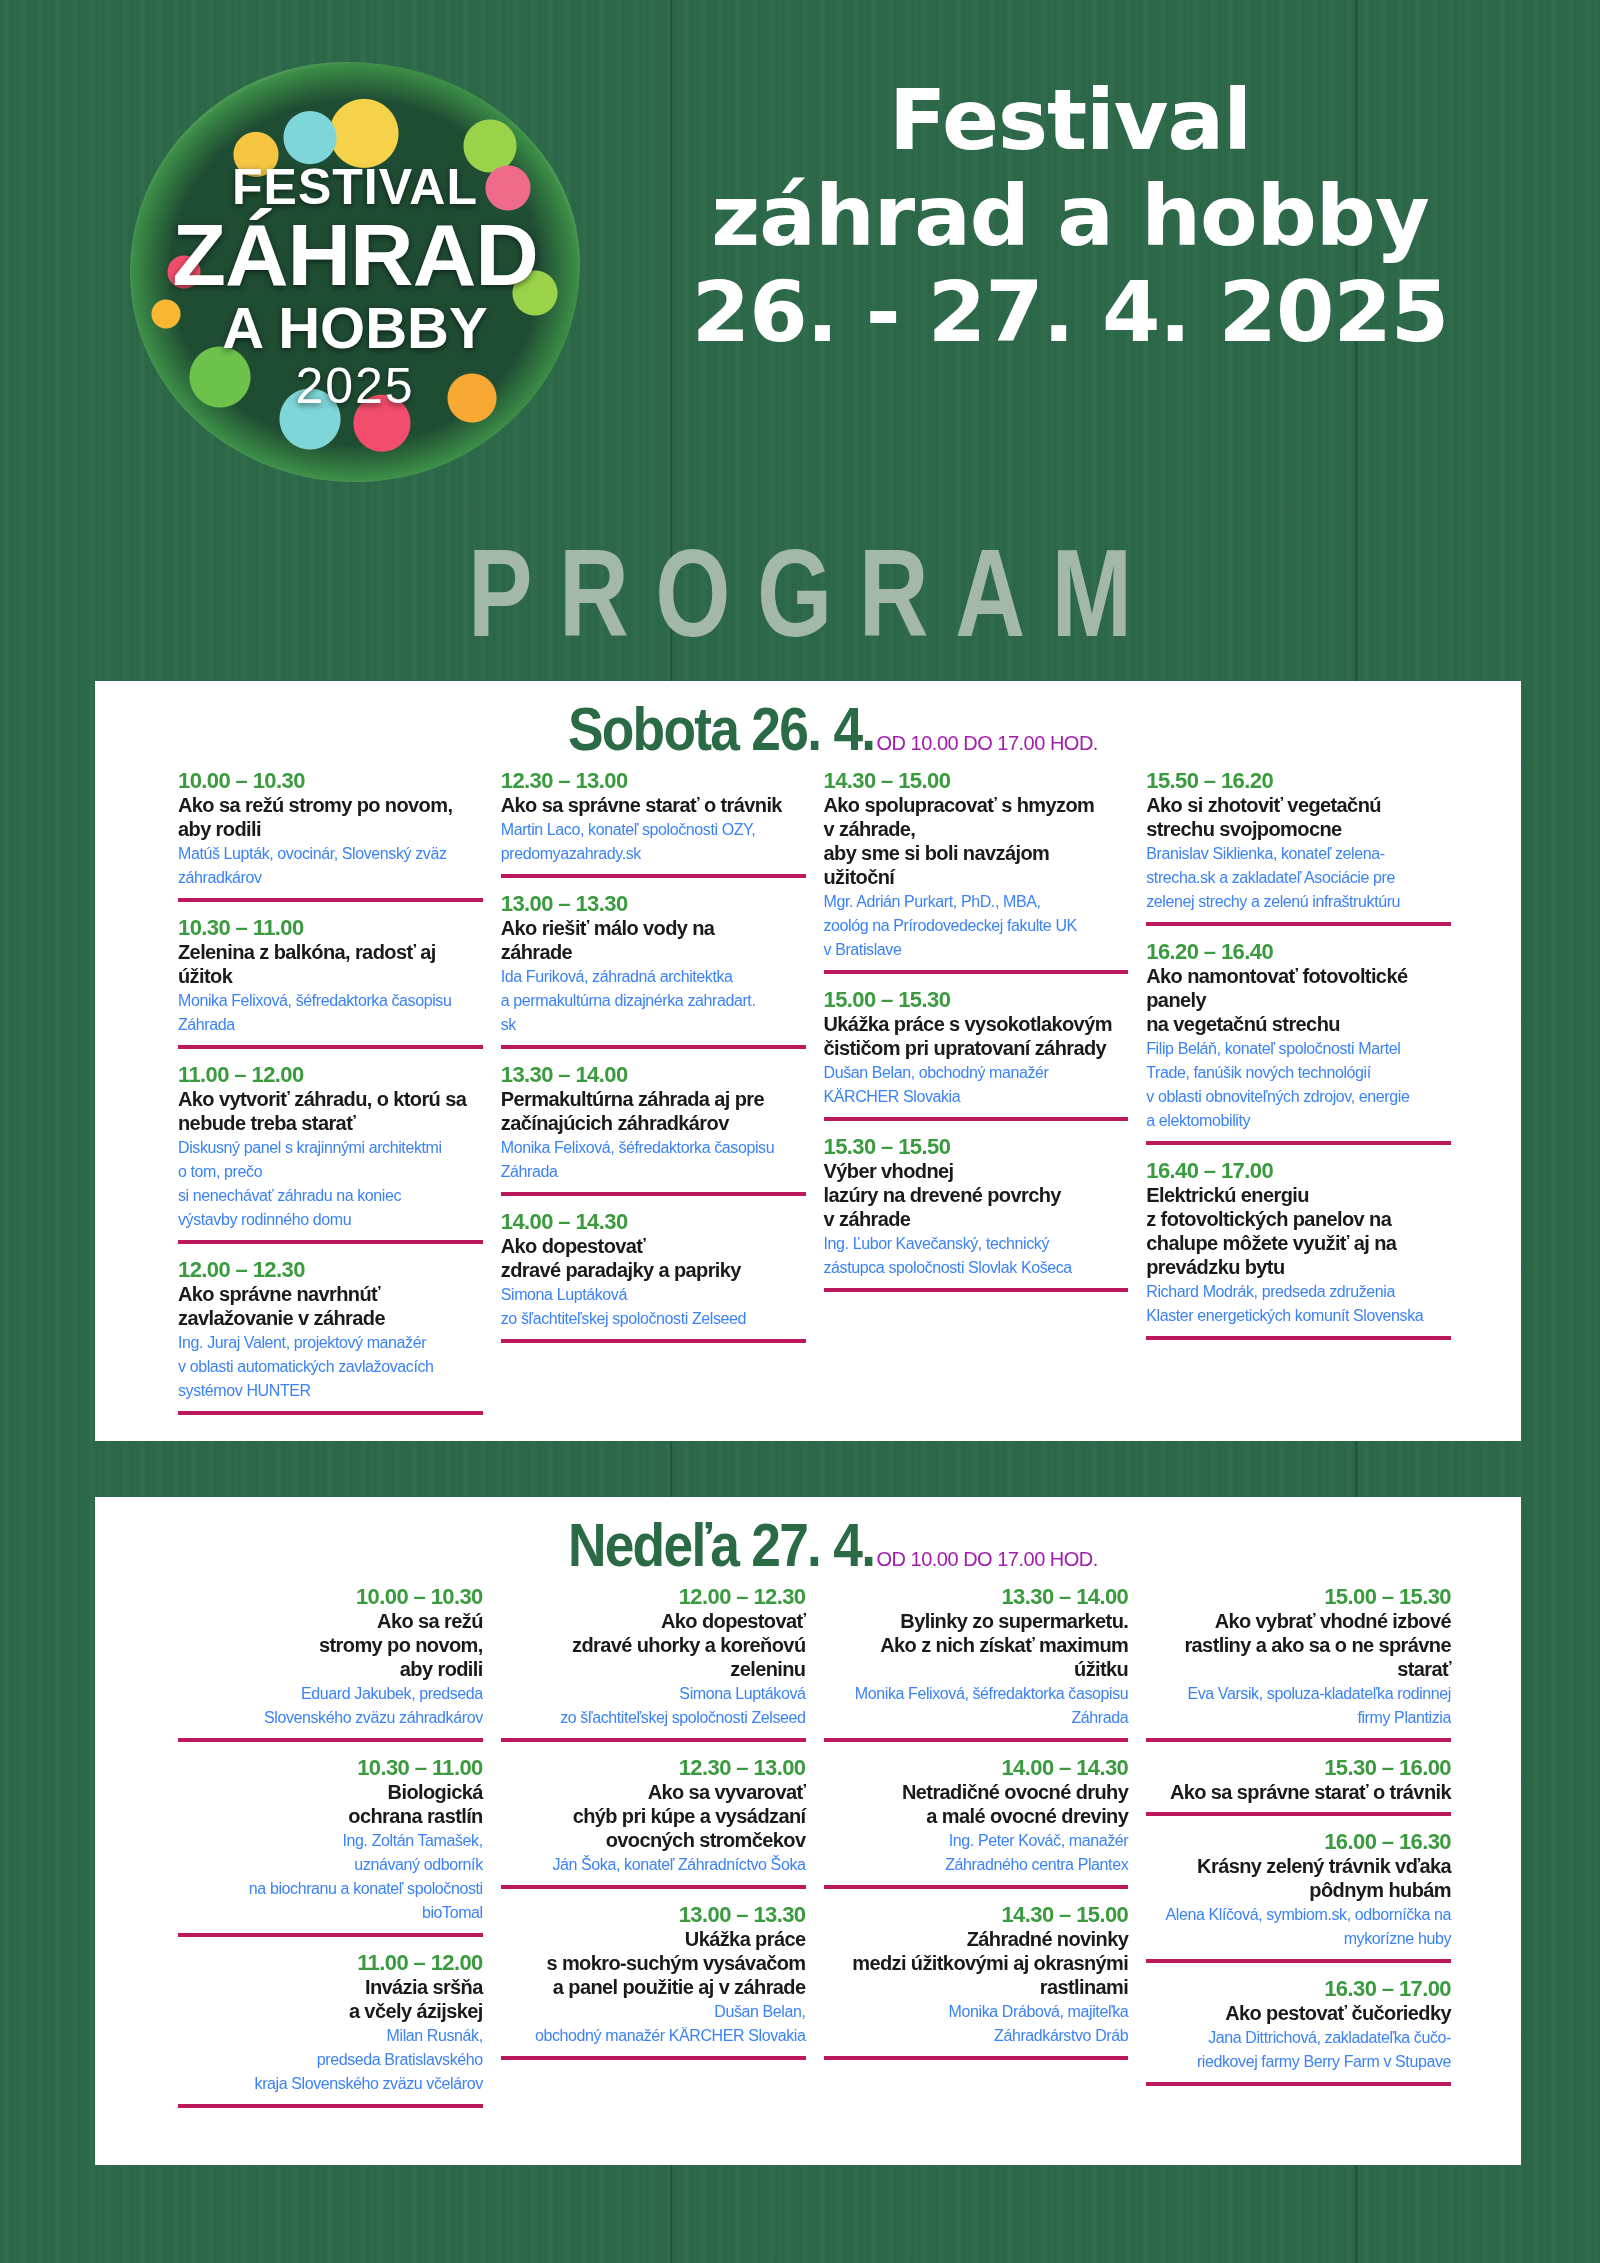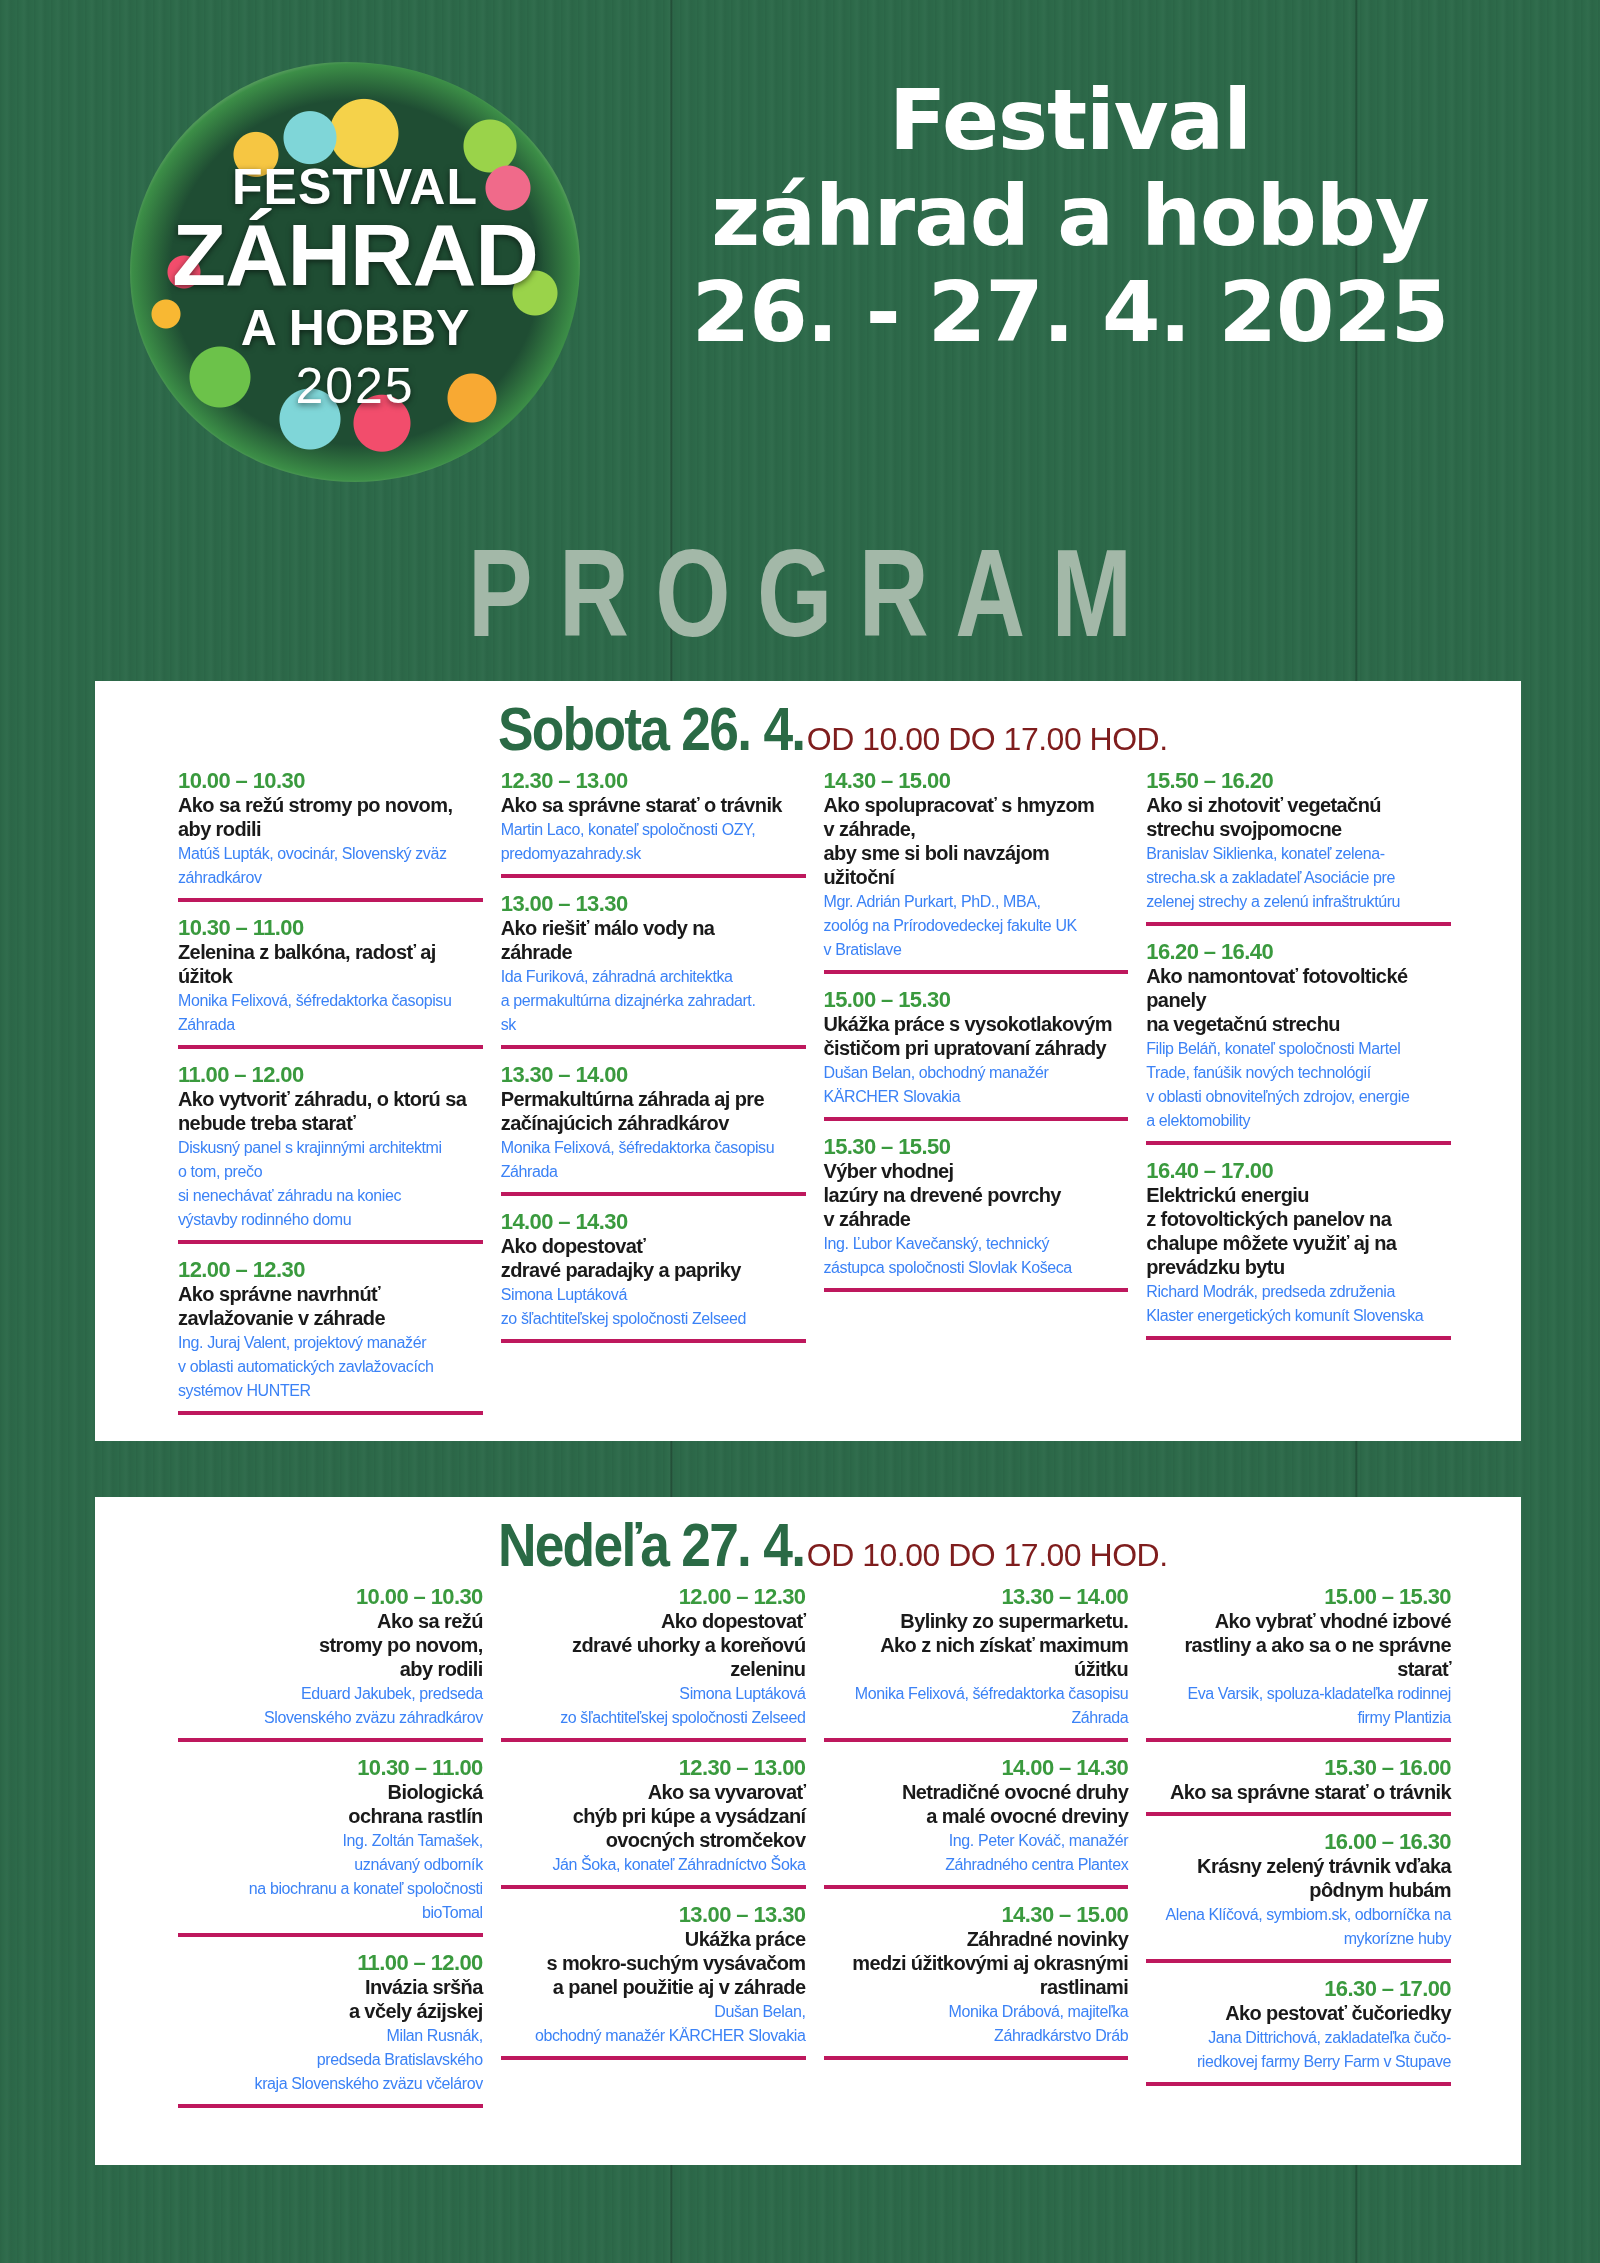--- a/index.html
+++ b/index.html
@@ -38,21 +38,21 @@
     }
     .logo-text {
       position: absolute; inset: 0;
       display: flex; flex-direction: column; align-items: center; justify-content: center;
       color: #ffffff; font-weight: 900; text-align: center;
       text-shadow: 0 2px 6px rgba(0,0,0,0.55);
       padding-top: 30px;
     }
     .logo-l1 { font-size: 50px; letter-spacing: 1px; line-height: 52px; }
     .logo-l2 { font-size: 88px; letter-spacing: -1px; line-height: 84px; }
-    .logo-l3 { font-size: 50px; line-height: 62px; }
+    .logo-l3 { font-size: 58px; line-height: 62px; }
     .logo-l4 { font-size: 50px; font-weight: 300; letter-spacing: 2px; line-height: 54px; }
 
     .hero-title {
       position: absolute; left: 640px; top: 72px; width: 860px;
       text-align: center; color: #ffffff; font-weight: 700;
       font-family: "DejaVu Sans", sans-serif;
     }
     .hero-title div { font-size: 84px; line-height: 96px; letter-spacing: -1px; }
 
     .program-heading {
@@ -71,21 +71,21 @@
 
     .day-head {
       position: absolute; left: 0; width: 100%; top: 12px;
       display: flex; justify-content: center; align-items: baseline; gap: 2px;
     }
     .day-title {
       color: #2a6a45; font-weight: 900; font-size: 62px; letter-spacing: -2px;
       font-family: "Liberation Sans", sans-serif; transform: scaleX(0.86);
       transform-origin: right;
     }
-    .day-hours { color: #7f1d1d; font-size: 32px; letter-spacing: -0.5px; }
+    .day-hours { color: #a21caf; font-size: 20px; letter-spacing: -0.5px; }
 
     .cols {
       position: absolute; left: 83px; top: 88px; right: 70px;
       display: grid; grid-template-columns: repeat(4, 1fr); column-gap: 18px;
     }
     .panel.sun .cols { top: 88px; }
     .col { display: flex; flex-direction: column; }
 
     .slot { padding-bottom: 8px; border-bottom: 4px solid #be185d; margin-bottom: 14px; }
     .slot .time {

